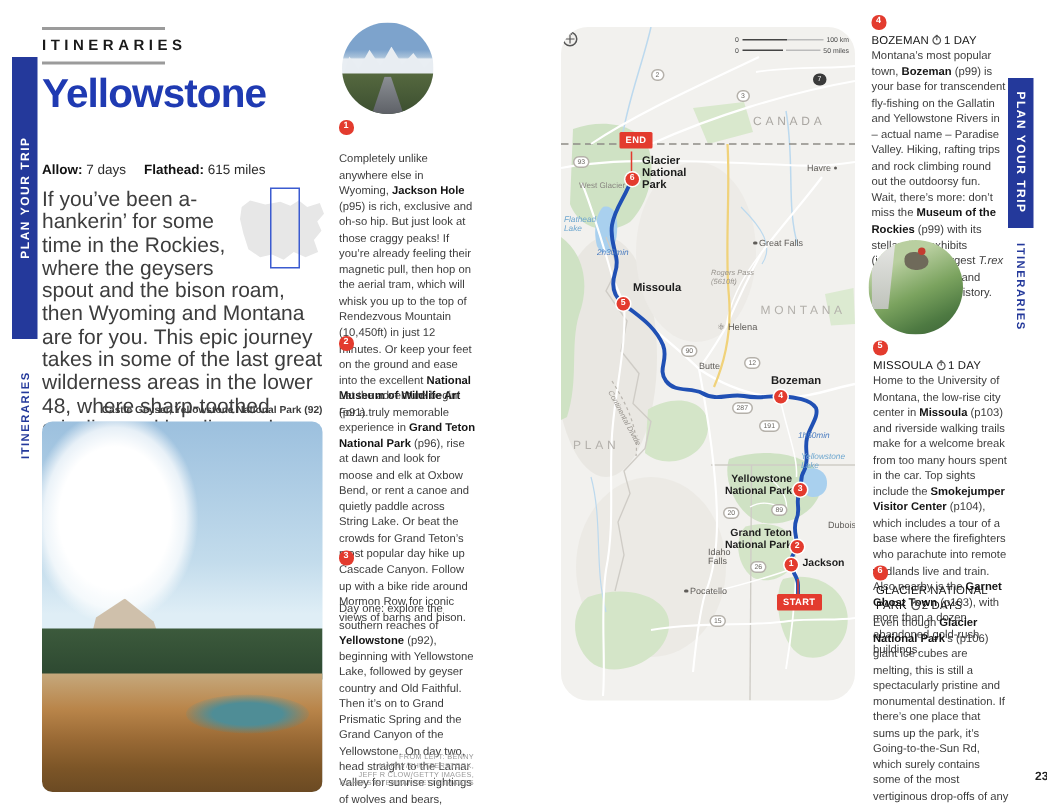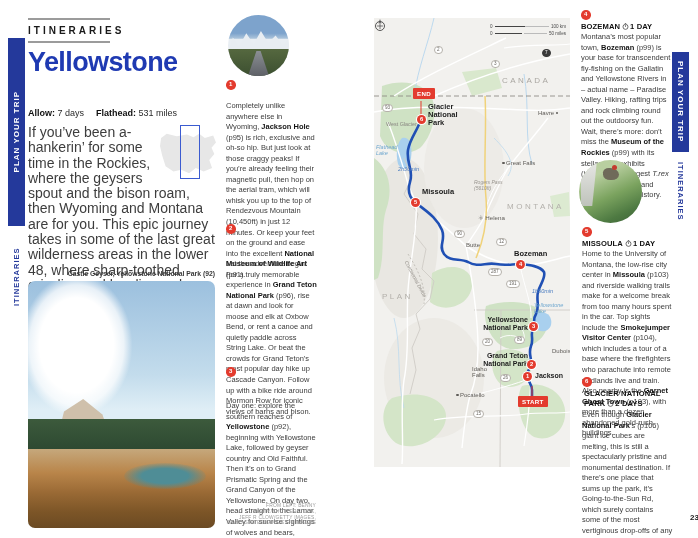--- a/index.html
+++ b/index.html
@@ -35,34 +35,34 @@
   .geyser-trees{position:absolute;left:0;top:138px;width:187px;height:34px;
     background:linear-gradient(180deg,#3c5a3c,#2c4730);}
   .geyser-cone{position:absolute;left:0px;top:118px;width:120px;height:70px;background:#cfc0ab;
     clip-path:polygon(18% 100%,30% 18%,46% 0,62% 22%,78% 100%);}
   .geyser-pool{position:absolute;left:0;top:168px;width:187px;height:79px;
     background:linear-gradient(180deg,#c5a87c 0%,#b9854a 30%,#9a6a35 55%,#7c5527 80%,#6b4a23 100%);}
   .geyser-pool-teal{position:absolute;left:96px;top:182px;width:82px;height:26px;border-radius:50%;
     background:radial-gradient(ellipse at center,#4f8d96 0 40%,rgba(79,141,150,0) 75%);}
 
   
-  .col-heading{position:absolute;font-size:7.6px;font-weight:bold;color:#111;line-height:10px;letter-spacing:0.1px;width:92px;}
+  .col-heading{position:absolute;font-size:7.6px;font-weight:normal;color:#111;line-height:10px;letter-spacing:0.1px;width:92px;}
   .col-body{position:absolute;font-size:7.5px;line-height:10.55px;color:#3c3c3c;width:91px;margin:0;}
   .col-body b{color:#141414;}
   .badge{position:absolute;width:9.5px;height:9.5px;border-radius:50%;background:#e33b2e;color:#fff;
     font-size:6px;font-weight:bold;text-align:center;line-height:9.5px;}
   .circle-photo{position:absolute;border-radius:50%;overflow:hidden;}
   .clock{display:inline-block;vertical-align:-1px;margin:0 1px 0 2px;}
 
   .credits{position:absolute;left:226px;top:503px;width:90px;text-align:right;font-size:4.9px;line-height:5.8px;color:#9a9a9a;letter-spacing:0.2px;}
 
   .page-num{position:absolute;font-size:8px;font-weight:bold;color:#222;}
 
   
-  #map{position:absolute;left:374px;top:18px;width:196px;height:449px;background:#f2f1ee;overflow:hidden;}
+  #map{position:absolute;left:374px;top:18px;width:196px;height:449px;background:#f2f1ee;overflow:hidden;border-radius:18px;}
   #map svg{position:absolute;left:0;top:0;}
   .m-state{position:absolute;color:#b3b0ab;letter-spacing:2.5px;font-size:8px;}
   .m-country{position:absolute;color:#aaa7a2;letter-spacing:2.5px;font-size:8px;}
   .m-town{position:absolute;color:#5f5c58;font-size:6px;}
   .m-town .dot{display:inline-block;width:2.5px;height:2.5px;border-radius:50%;background:#5f5c58;vertical-align:1px;margin-right:1.5px;}
   .m-capital{position:absolute;color:#5f5c58;font-size:6.2px;}
   .m-bold{position:absolute;color:#1c1c1c;font-weight:bold;font-size:7px;line-height:7.8px;}
   .m-water{position:absolute;color:#6ea7cf;font-style:italic;font-size:5.5px;line-height:6px;}
   .m-pass{position:absolute;color:#98948e;font-style:italic;font-size:5px;line-height:5.6px;}
   .m-time{position:absolute;color:#4a7cc0;font-style:italic;font-size:5.5px;}
@@ -102,21 +102,21 @@
   <div class="kicker-rule" style="left:28px;top:41px;"></div>
   <div class="title" style="left:28px;top:48px;">
     <div>Yellowstone</div>
   </div>
   <div class="meta" style="left:28px;top:108px;">
     <b>Allow:</b>
     <span>7 days</span>
   </div>
   <div class="meta" style="left:96px;top:108px;">
     <b>Flathead:</b>
-    <span>531 miles</span>
+    <span>615 miles</span>
   </div>
 
   <div class="intro">
     <div class="us-inset">
       <div class="us-shape"></div>
       <div class="us-box"></div>
     </div>
     <span>If you’ve been a-hankerin’ for some time in the Rockies, where the geysers spout and the bison roam, then Wyoming and Montana are for you. This epic journey takes in some of the last great wilderness areas in the lower 48, where sharp-toothed grizzlies and howling wolves are part of the landscape.</span>
   </div>
 

